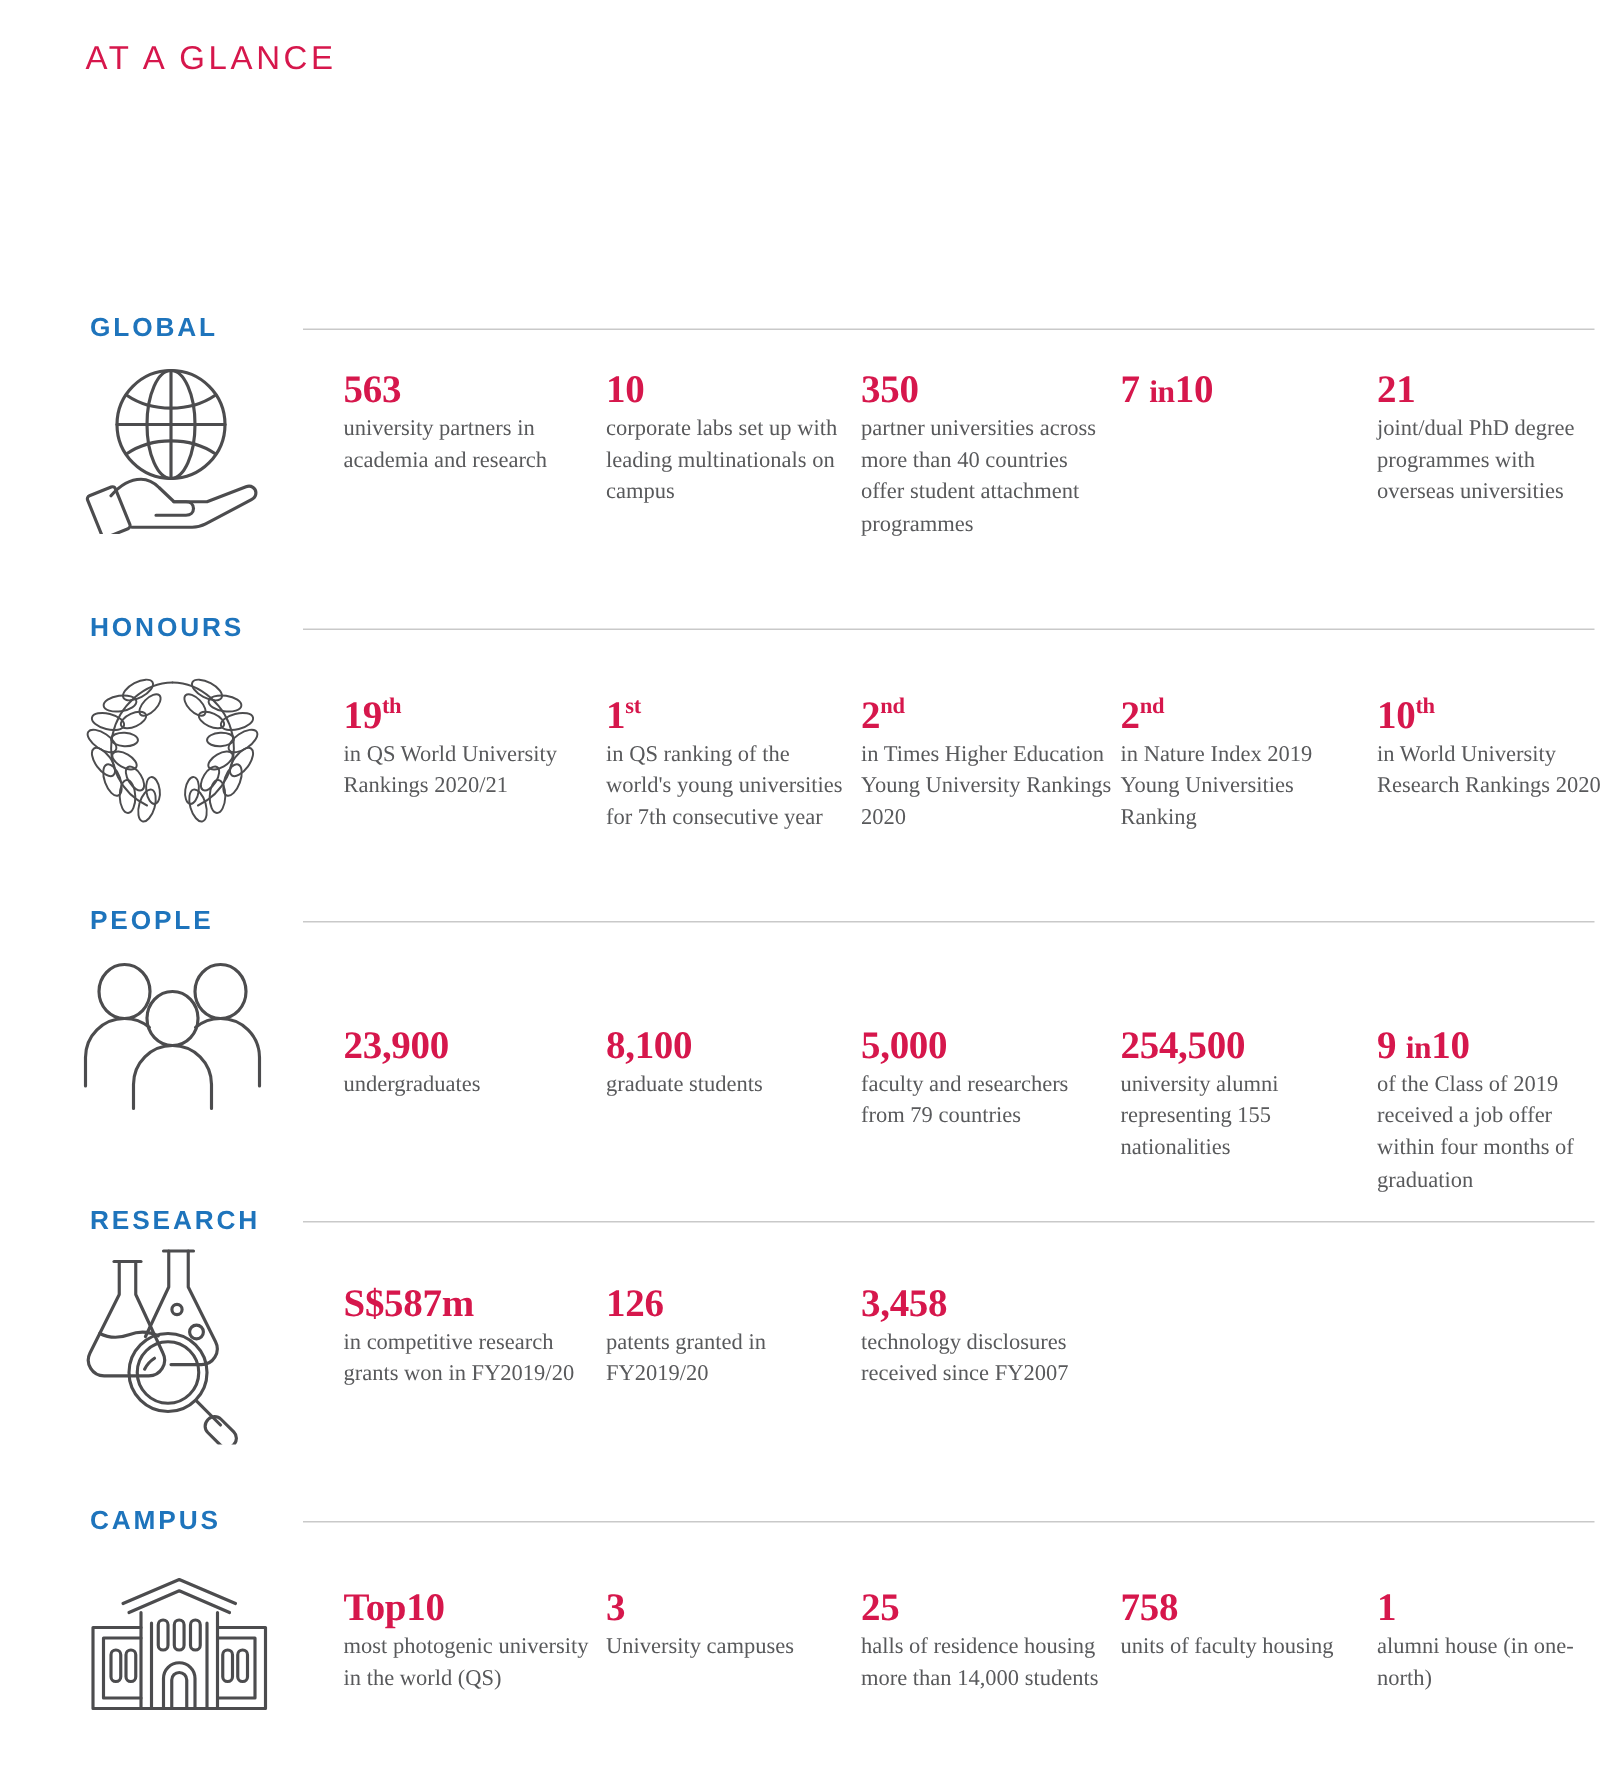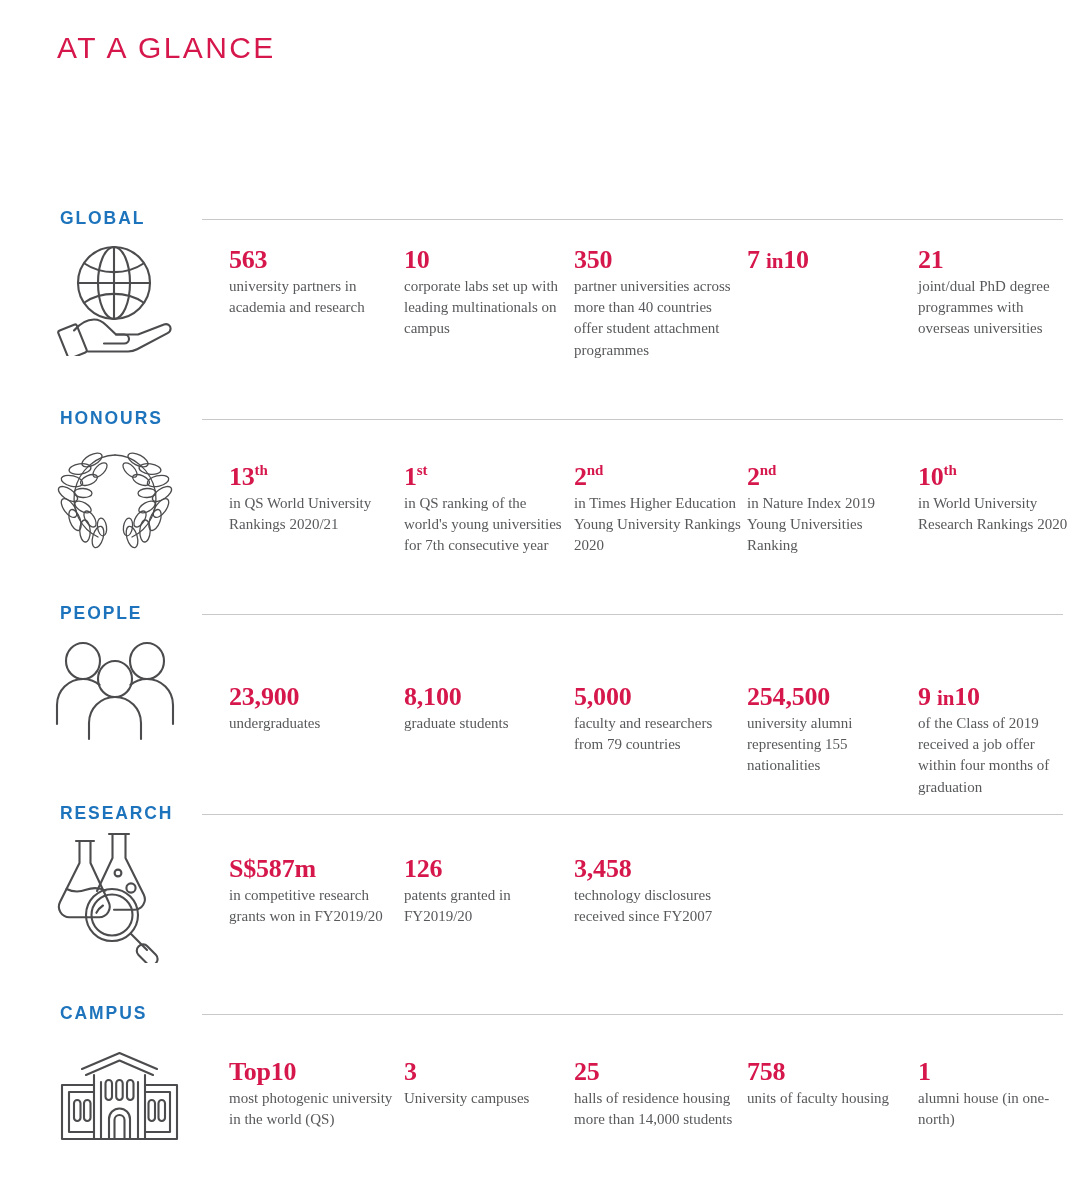--- a/index.html
+++ b/index.html
@@ -14,21 +14,21 @@
     color: #58595b;
     position: relative;
     overflow: hidden;
   }
 
   
   .page-title {
     position: absolute;
     left: 57px;
     top: 11px;
-    font-size: 30px;
+    font-size: 22px;
     letter-spacing: 2.4px;
     color: #d6174c;
     font-weight: 400;
     font-family: "Liberation Sans", sans-serif;
     white-space: nowrap;
   }
 
   
   .section {
     position: absolute;
@@ -198,21 +198,21 @@
         <ellipse cx="37" cy="42" rx="9" ry="4.5" transform="rotate(-24 37 42)"></ellipse>
         <ellipse cx="31" cy="55" rx="9" ry="4.5" transform="rotate(3 31 55)"></ellipse>
         <ellipse cx="31" cy="69" rx="9" ry="4.5" transform="rotate(30 31 69)"></ellipse>
         <ellipse cx="38" cy="81" rx="9" ry="4.5" transform="rotate(58 38 81)"></ellipse>
         <ellipse cx="50" cy="89" rx="9" ry="4.5" transform="rotate(82 50 89)"></ellipse>
       </g>
     </svg>
   </div>
   <div class="stats" style="top:55px;">
     <div class="stat c0">
-      <div class="stat-value"><span>13</span><span class="sup">th</span></div>
+      <div class="stat-value"><span>19</span><span class="sup">th</span></div>
       <div class="stat-desc">in QS World University Rankings 2020/21</div>
     </div>
     <div class="stat c1">
       <div class="stat-value"><span>1</span><span class="sup">st</span></div>
       <div class="stat-desc">in QS ranking of the world's young universities for 7th consecutive year</div>
     </div>
     <div class="stat c2">
       <div class="stat-value"><span>2</span><span class="sup">nd</span></div>
       <div class="stat-desc">in Times Higher Education Young University Rankings 2020</div>
     </div>

